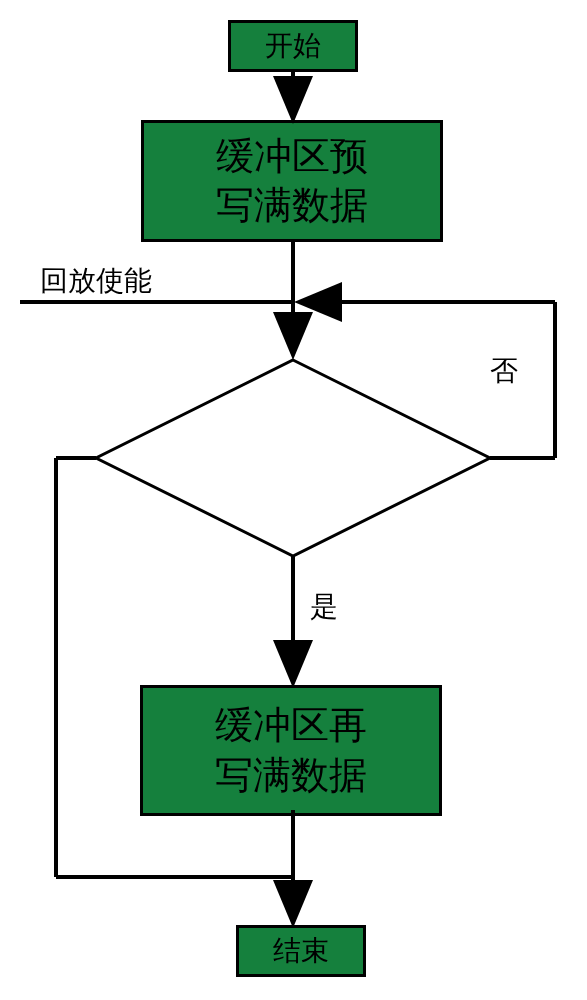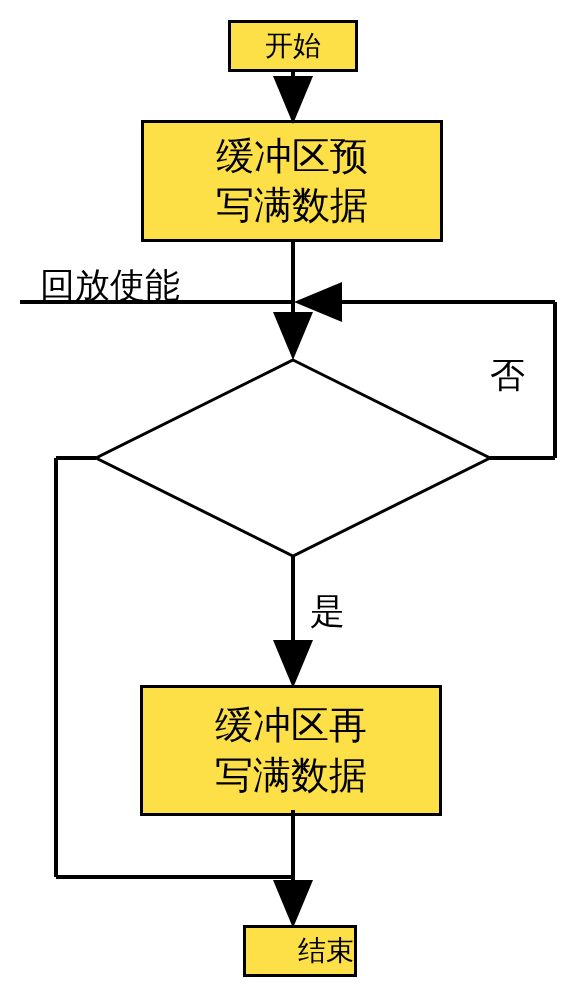--- a/index.html
+++ b/index.html
@@ -10,36 +10,36 @@
     body {
       width: 587px;
       height: 1000px;
       background: white;
       font-family: "SimSun", "宋体", serif;
       position: relative;
     }
     .node-box {
       position: absolute;
       border: 3px solid black;
-      background: #fde047;
+      background: #15803d;
       display: flex;
       align-items: center;
       justify-content: center;
       text-align: center;
     }
     .terminal {
       font-size: 28px;
     }
     .process {
       font-size: 38px;
       line-height: 1.3;
     }
     .label {
       position: absolute;
-      font-size: 35px;
+      font-size: 28px;
     }
     .diamond-text {
       position: absolute;
       font-size: 32px;
       text-align: center;
       white-space: nowrap;
     }
     svg {
       position: absolute;
       top: 0;
@@ -75,21 +75,21 @@
 
 <div class="label" style="left: 310px; top: 588px;">
   <span>是</span>
 </div>
 
 <div class="node-box process" style="left: 140px; top: 685px; width: 302px; height: 131px; white-space: pre-line;">
   <span>缓冲区再
 写满数据</span>
 </div>
 
-<div class="node-box terminal" style="left: 243px; top: 925px; width: 114px; height: 52px; justify-content: flex-end;">
+<div class="node-box terminal" style="left: 236px; top: 925px; width: 130px; height: 52px;">
   <span>结束</span>
 </div>
 
 <svg>
   <defs>
     <marker id="arrowhead" markerWidth="12" markerHeight="10" refX="10" refY="5" orient="auto">
       <polygon points="0 0, 12 5, 0 10" fill="black"></polygon>
     </marker>
   </defs>
 

